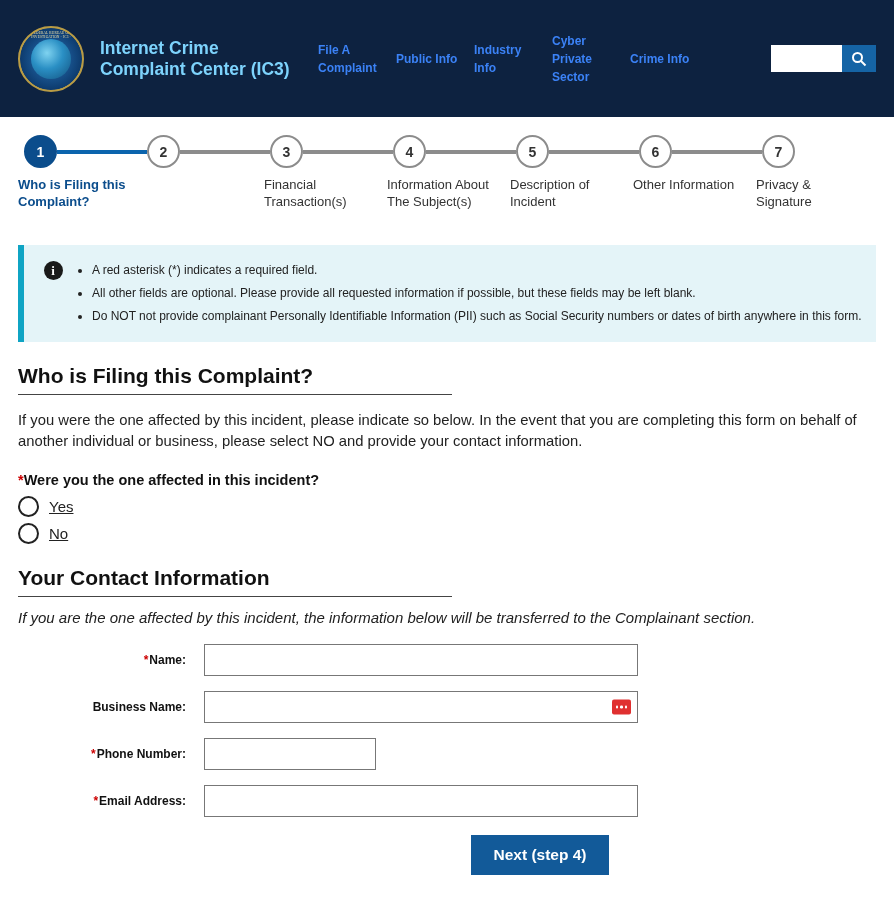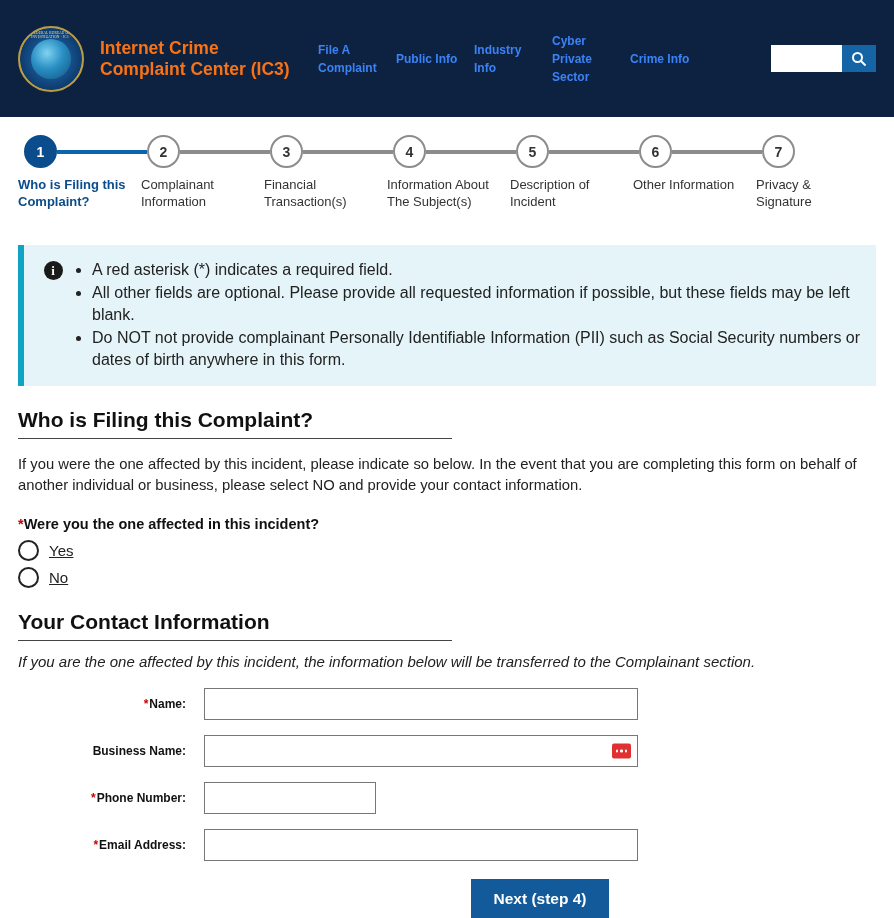--- a/index.html
+++ b/index.html
@@ -48,21 +48,21 @@
     inset: 0;
     font-size: 3.4px;
     color: #f0e0a8;
     letter-spacing: .2px;
     text-align: center;
     padding-top: 3px;
     line-height: 4px;
     font-family: "Liberation Serif", serif;
   }
   .site-title {
-    color: #f97316;
+    color: #7dd3fc;
     font-size: 17.5px;
     font-weight: bold;
     line-height: 21px;
     margin-left: 16px;
     width: 200px;
     flex: 0 0 auto;
   }
   .nav {
     display: flex;
     align-items: center;
@@ -188,21 +188,21 @@
     font-size: 13px;
     font-weight: bold;
     font-family: "Liberation Serif", serif;
     display: flex;
     align-items: center;
     justify-content: center;
   }
   .notice ul {
     margin: 0;
     padding-left: 18px;
-    font-size: 16px;
+    font-size: 12px;
     line-height: 22px;
     color: #222;
   }
   .notice li { margin-bottom: 1px; }
   .req-star { color: #c00; }
 
   
   .content { padding: 0 18px; }
   h2.section-title {
     font-size: 21px;
@@ -350,21 +350,20 @@
 <div class="stepper-zone">
   <div class="steps">
     <div class="step active">
       <div class="bar"></div>
       <div class="circle">1</div>
       <div class="label">Who is Filing this Complaint?</div>
     </div>
     <div class="step">
       <div class="bar"></div>
       <div class="circle">2</div>
-      <div class="label">Complainant Information</div>
     </div>
     <div class="step">
       <div class="bar"></div>
       <div class="circle">3</div>
       <div class="label">Financial Transaction(s)</div>
     </div>
     <div class="step">
       <div class="bar"></div>
       <div class="circle">4</div>
       <div class="label">Information About The Subject(s)</div>

